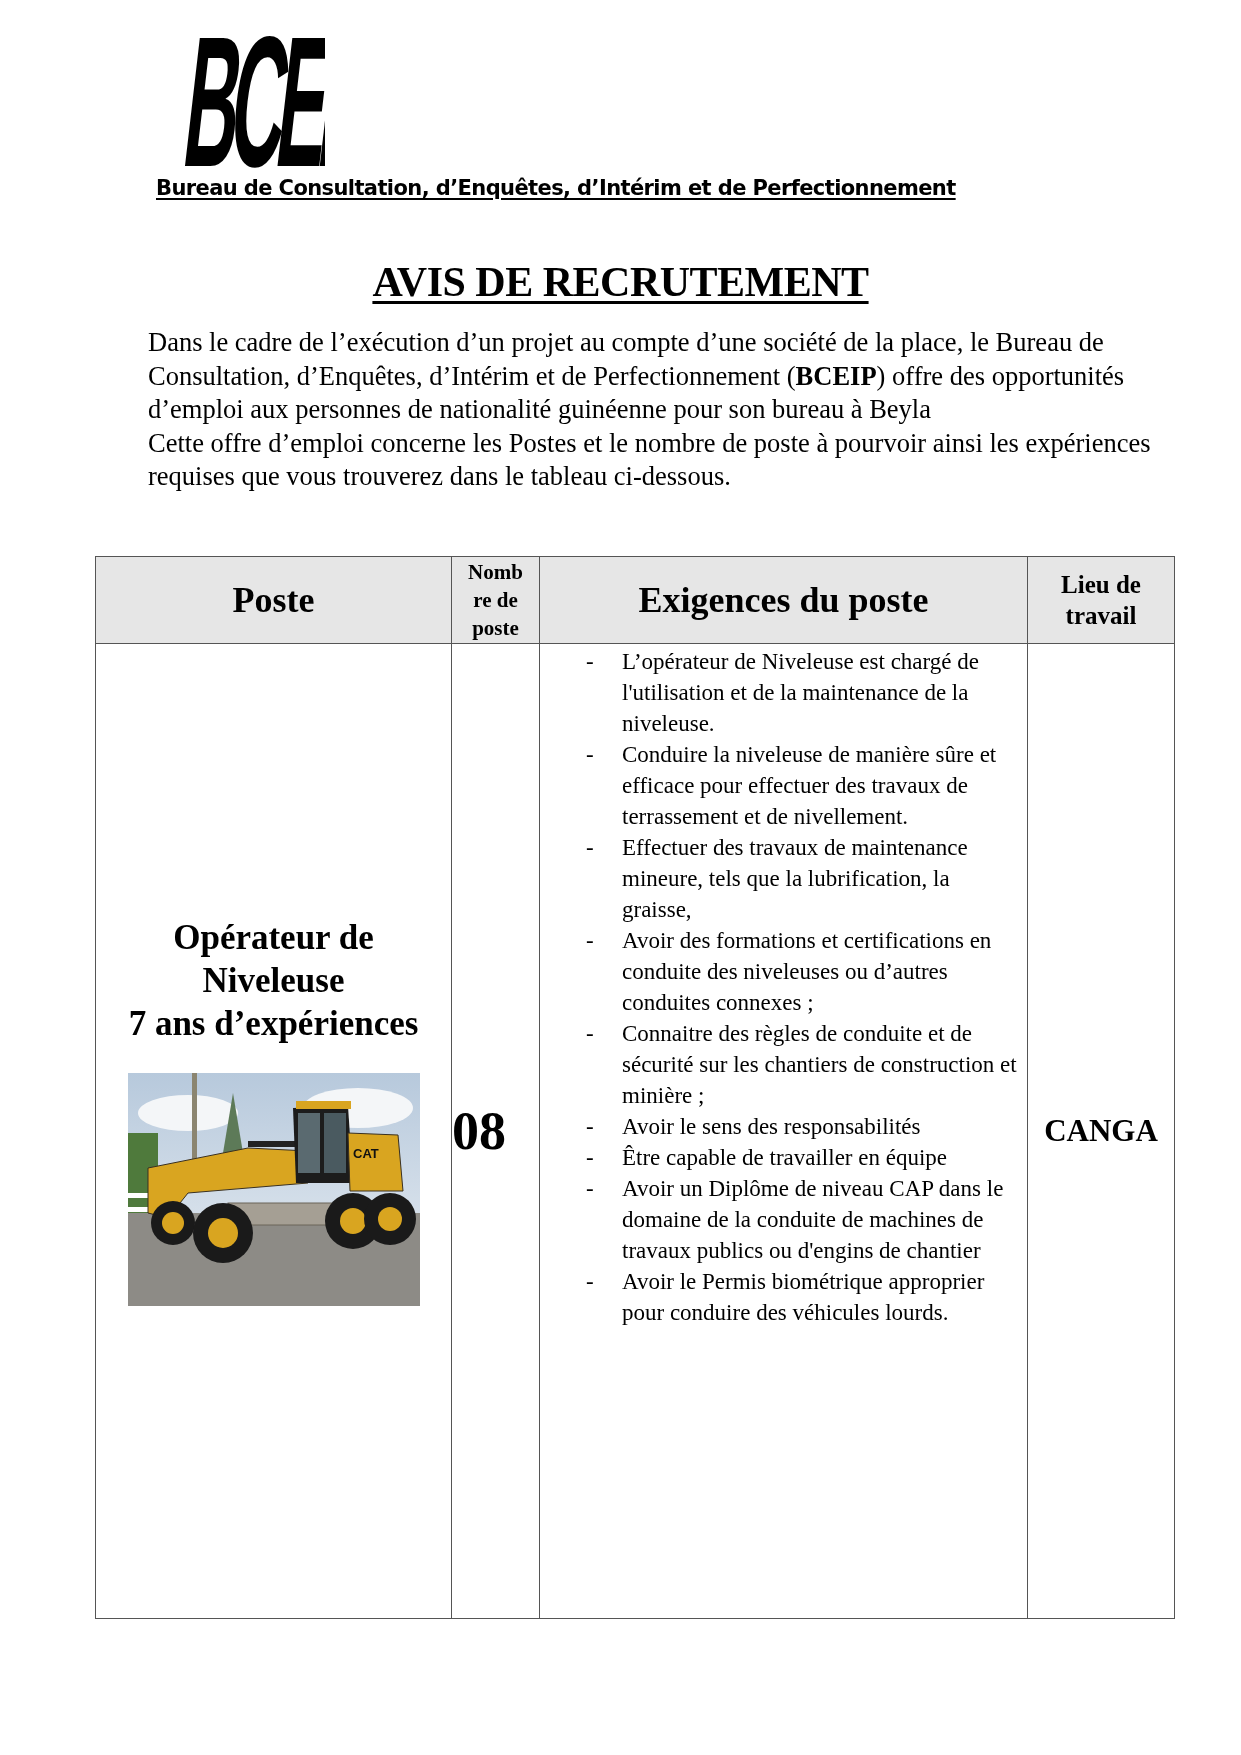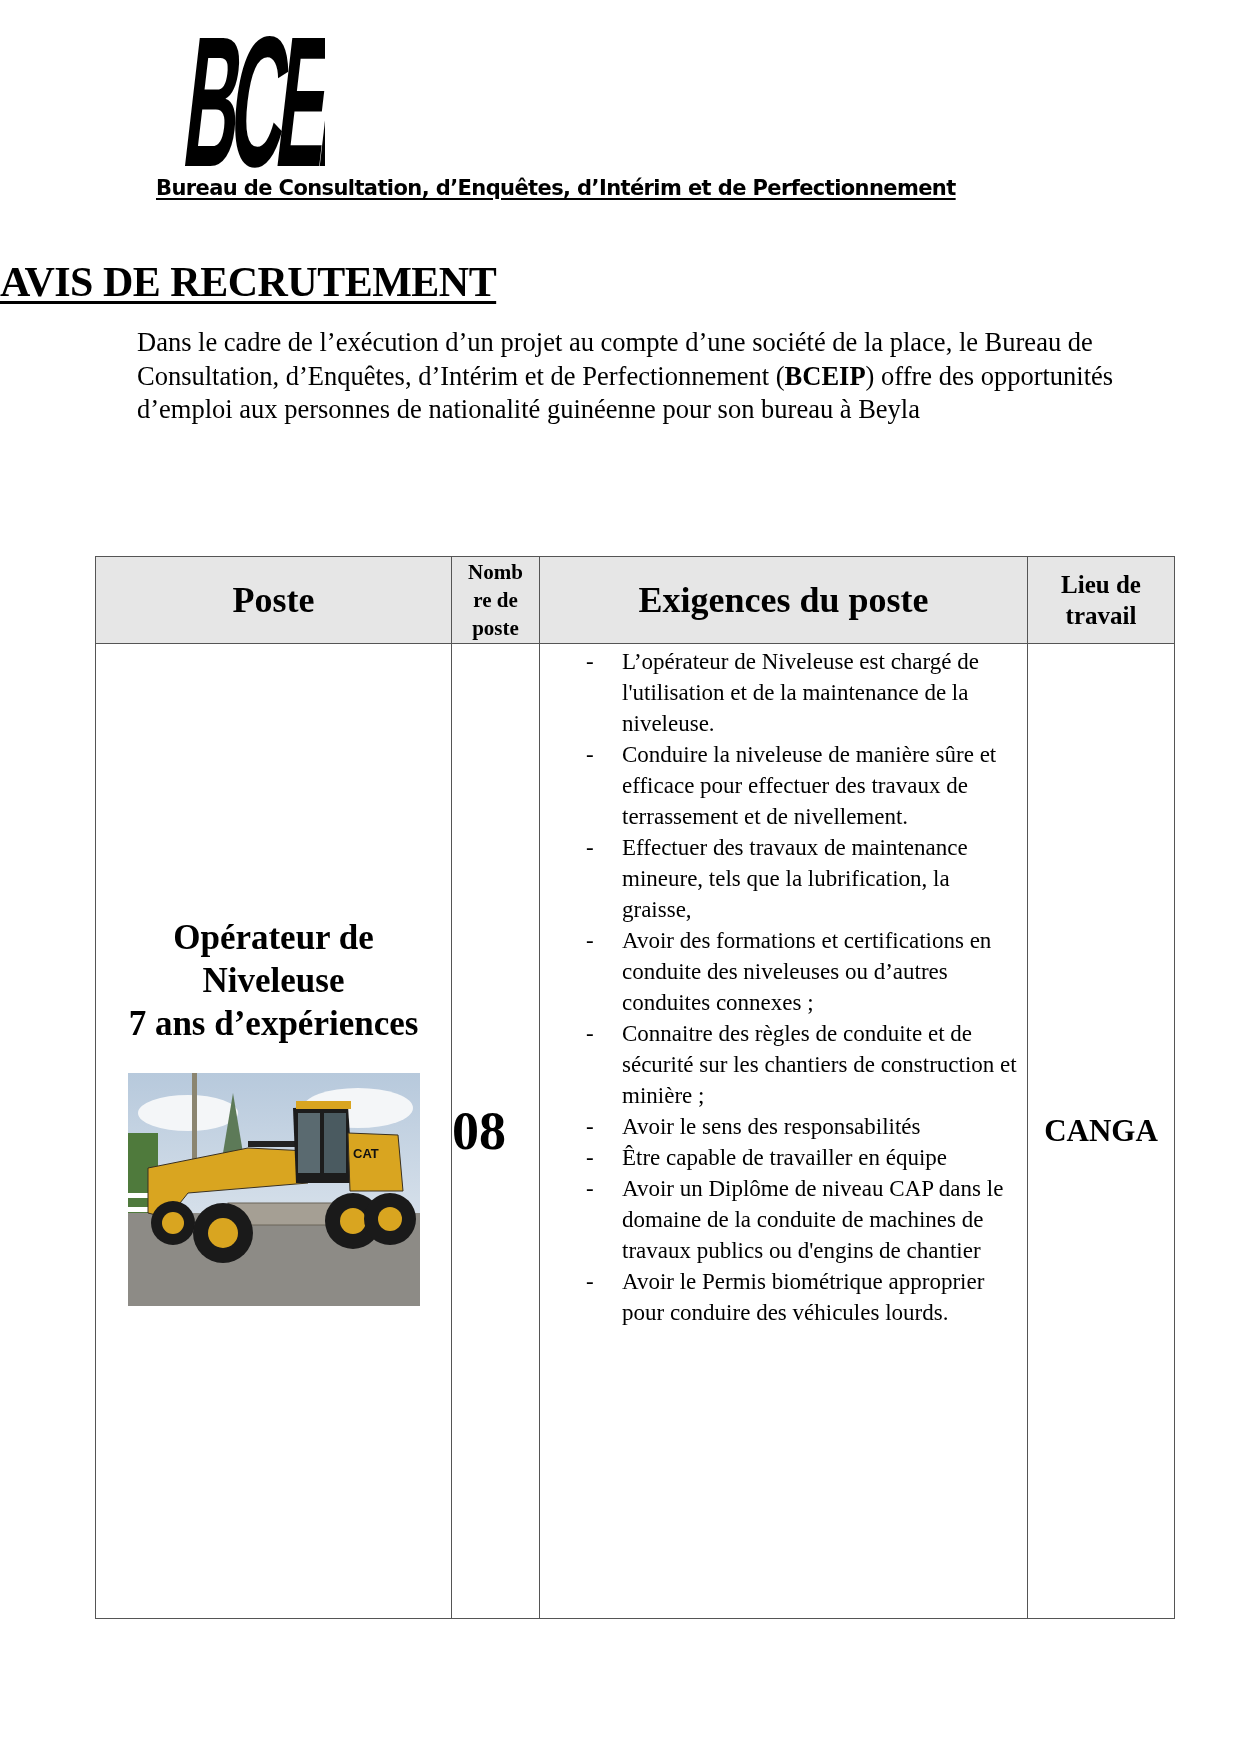--- a/index.html
+++ b/index.html
@@ -1,22 +1,22 @@
 <!DOCTYPE html>
 <html><head>
 <meta charset="utf-8">
 <style>
   html, body { margin:0; padding:0; background:#ffffff; }
   body { width:1241px; height:1755px; position:relative; overflow:hidden; font-family:"Liberation Serif", serif; color:#000; }
   .abs { position:absolute; }
   #logo { left:150px; top:18px; width:175px; height:155px; }
   #subtitle { left:156px; top:176px; font-family:"DejaVu Sans", sans-serif; font-weight:bold; font-size:21px; letter-spacing:-0.6px; text-decoration:underline; text-underline-offset:3px; white-space:nowrap; }
-  #title { left:0; width:1241px; top:258px; font-size:42px; font-weight:bold; letter-spacing:-0.5px; }
+  #title { left:0; width:1241px; top:258px; text-align:center; font-size:42px; font-weight:bold; letter-spacing:-0.5px; }
   #title span { text-decoration:underline; text-decoration-thickness:3px; text-underline-offset:5px; }
-  #intro { left:137px; top:326px; width:1010px; font-size:26.5px; line-height:33.5px; }
+  #intro { left:148px; top:326px; width:1010px; font-size:26.5px; line-height:33.5px; }
   #intro p { margin:0; }
   table#jobs { position:absolute; left:95px; top:556px; width:1080px; border-collapse:collapse;padding-left:42px; }
   #jobs td, #jobs th { border:1.5px solid #555; padding:0; vertical-align:middle; }
   #jobs thead th { background:#e6e6e6; height:86px; font-weight:bold; text-align:center; }
   .h-big { font-size:36px; }
   .h-small { font-size:21px; line-height:28px; }
   .c1 { width:355px; } .c2 { width:87px;margin-top:40px; } .c3 { width:487px; } .c4 { width:146px; }
   #jobs tbody td { height:974px; }
   .poste-cell { text-align:center; vertical-align:top !important; }
   .poste-title { font-weight:bold; font-size:35px; line-height:43px; margin-top:272px; }
@@ -45,20 +45,21 @@
 </div>
 
 <div id="subtitle" class="abs">Bureau de Consultation, d’Enquêtes, d’Intérim et de Perfectionnement</div>
 
 <div id="title" class="abs">
   <span>AVIS DE RECRUTEMENT</span>
 </div>
 
 <div id="intro" class="abs">
   <p><span>Dans le cadre de l’exécution d’un projet au compte d’une société de la place, le Bureau de Consultation, d’Enquêtes, d’Intérim et de Perfectionnement (</span><b>BCEIP</b><span>) offre des opportunités d’emploi aux personnes de nationalité guinéenne pour son bureau à Beyla</span></p>
+  <p>Cette offre d’emploi concerne les Postes et le nombre de poste à pourvoir ainsi les expériences requises que vous trouverez dans le tableau ci-dessous.</p>
 </div>
 
 <table id="jobs">
   <thead>
     <tr>
       <th class="c1 h-big">Poste</th>
       <th class="c2 h-small">
         <div>Nomb</div>
         <div>re de</div>
         <div>poste</div>

